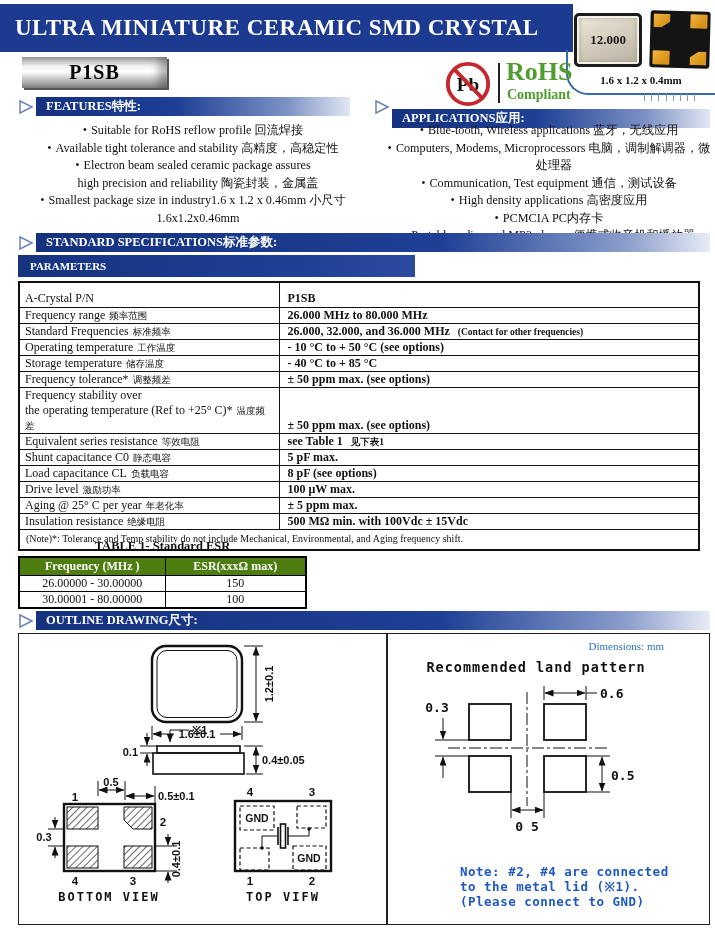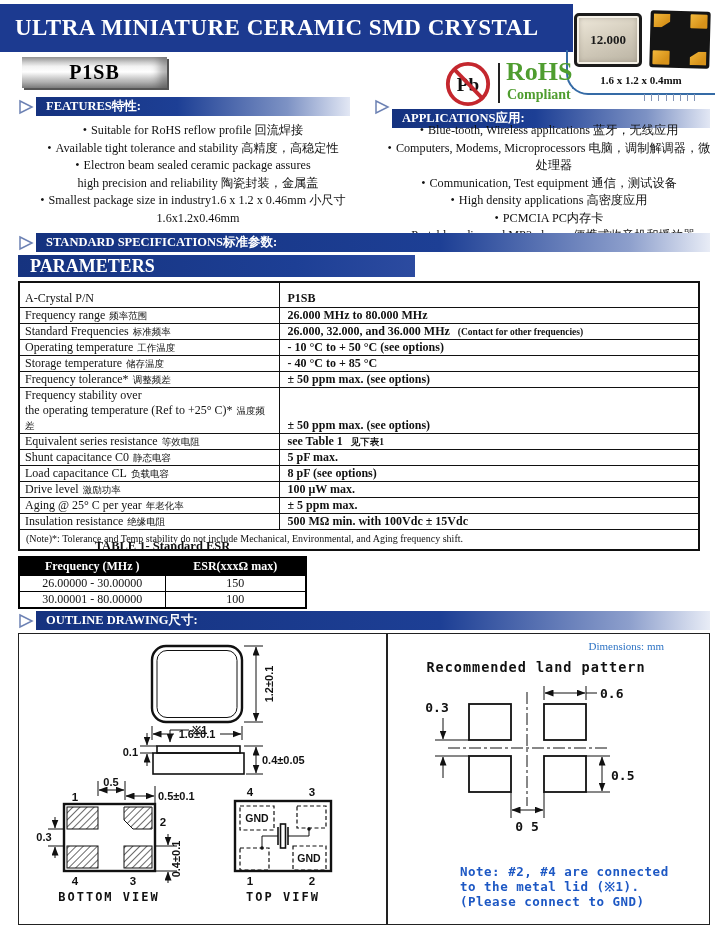--- a/index.html
+++ b/index.html
@@ -46,21 +46,21 @@
   .wide{background:linear-gradient(90deg,#15327f 0%,#1d3f95 60%,#8d9fcc 88%,#e8ecf6 100%);}
 
   
   .blist{position:absolute;font-size:12.2px;line-height:17.5px;color:#111;}
   .blist .li{padding-left:10px;text-indent:-10px;white-space:pre-line;text-align:center;}
   .blist .bullet{margin-right:4px;}
 
   
   .params-bar{position:absolute;left:18px;top:255px;width:397px;height:22px;
               background:linear-gradient(90deg,#16337f 0%,#1d3f95 70%,#2c4ba0 100%);}
-  .params-bar span{color:#fff;font-weight:bold;font-size:18px;line-height:22px;padding-left:12px;display:block;border-radius:11px;}
+  .params-bar span{color:#fff;font-weight:bold;font-size:11px;line-height:22px;padding-left:12px;display:block;border-radius:11px;}
   table.params{position:absolute;left:18px;top:281px;width:682px;border-collapse:collapse;table-layout:fixed;
                font-size:12px;}
   table.params td{border:1px solid #111;padding:0 5px;vertical-align:middle;}
   table.params{border:2px solid #111;}
   table.params col.c1{width:260px;}
   table.params tr{height:15px;}
   table.params tr.tall{height:25px;}
   table.params tr.tall td{vertical-align:bottom;padding-bottom:1px;}
   table.params tr.dbl{height:30px;}
   .l{white-space:pre-line;line-height:1.12;text-align:center;}
@@ -68,21 +68,21 @@
   .v{font-weight:bold;}
   .vpad{padding-left:8px !important;}
   .n{font-size:9.5px;font-weight:bold;margin-left:8px;}
   td.footnote{font-size:10px;padding:3px 6px 5px 6px !important;}
 
   
   .esr-title{position:absolute;left:18px;top:539px;width:289px;text-align:center;font-weight:bold;font-size:12.5px;}
   table.esr{position:absolute;left:18px;top:556px;width:289px;border-collapse:collapse;table-layout:fixed;
             font-size:12px;border:2.5px solid #000;text-align:center;}
   table.esr td,table.esr th{border:1.5px solid #000;padding:0;}
-  table.esr th{background:#000000;color:#fff;font-size:12px;height:17px;}
+  table.esr th{background:#4d7c0f;color:#fff;font-size:12px;height:17px;}
   table.esr td{height:15px;}
 
   
   .draw-box{position:absolute;left:18px;top:633px;width:690px;height:290px;border:1.5px solid #222;}
   .vdiv{position:absolute;left:367px;top:0;width:1.5px;height:100%;background:#222;}
   .svg-left{position:absolute;left:0;top:0;}
   .svg-right{position:absolute;left:369px;top:0;}
   .thin{fill:none;stroke:#111;stroke-width:1;}
   .thin2{fill:none;stroke:#111;stroke-width:1.6;}
   .thick{fill:#fff;stroke:#111;stroke-width:2.4;}

